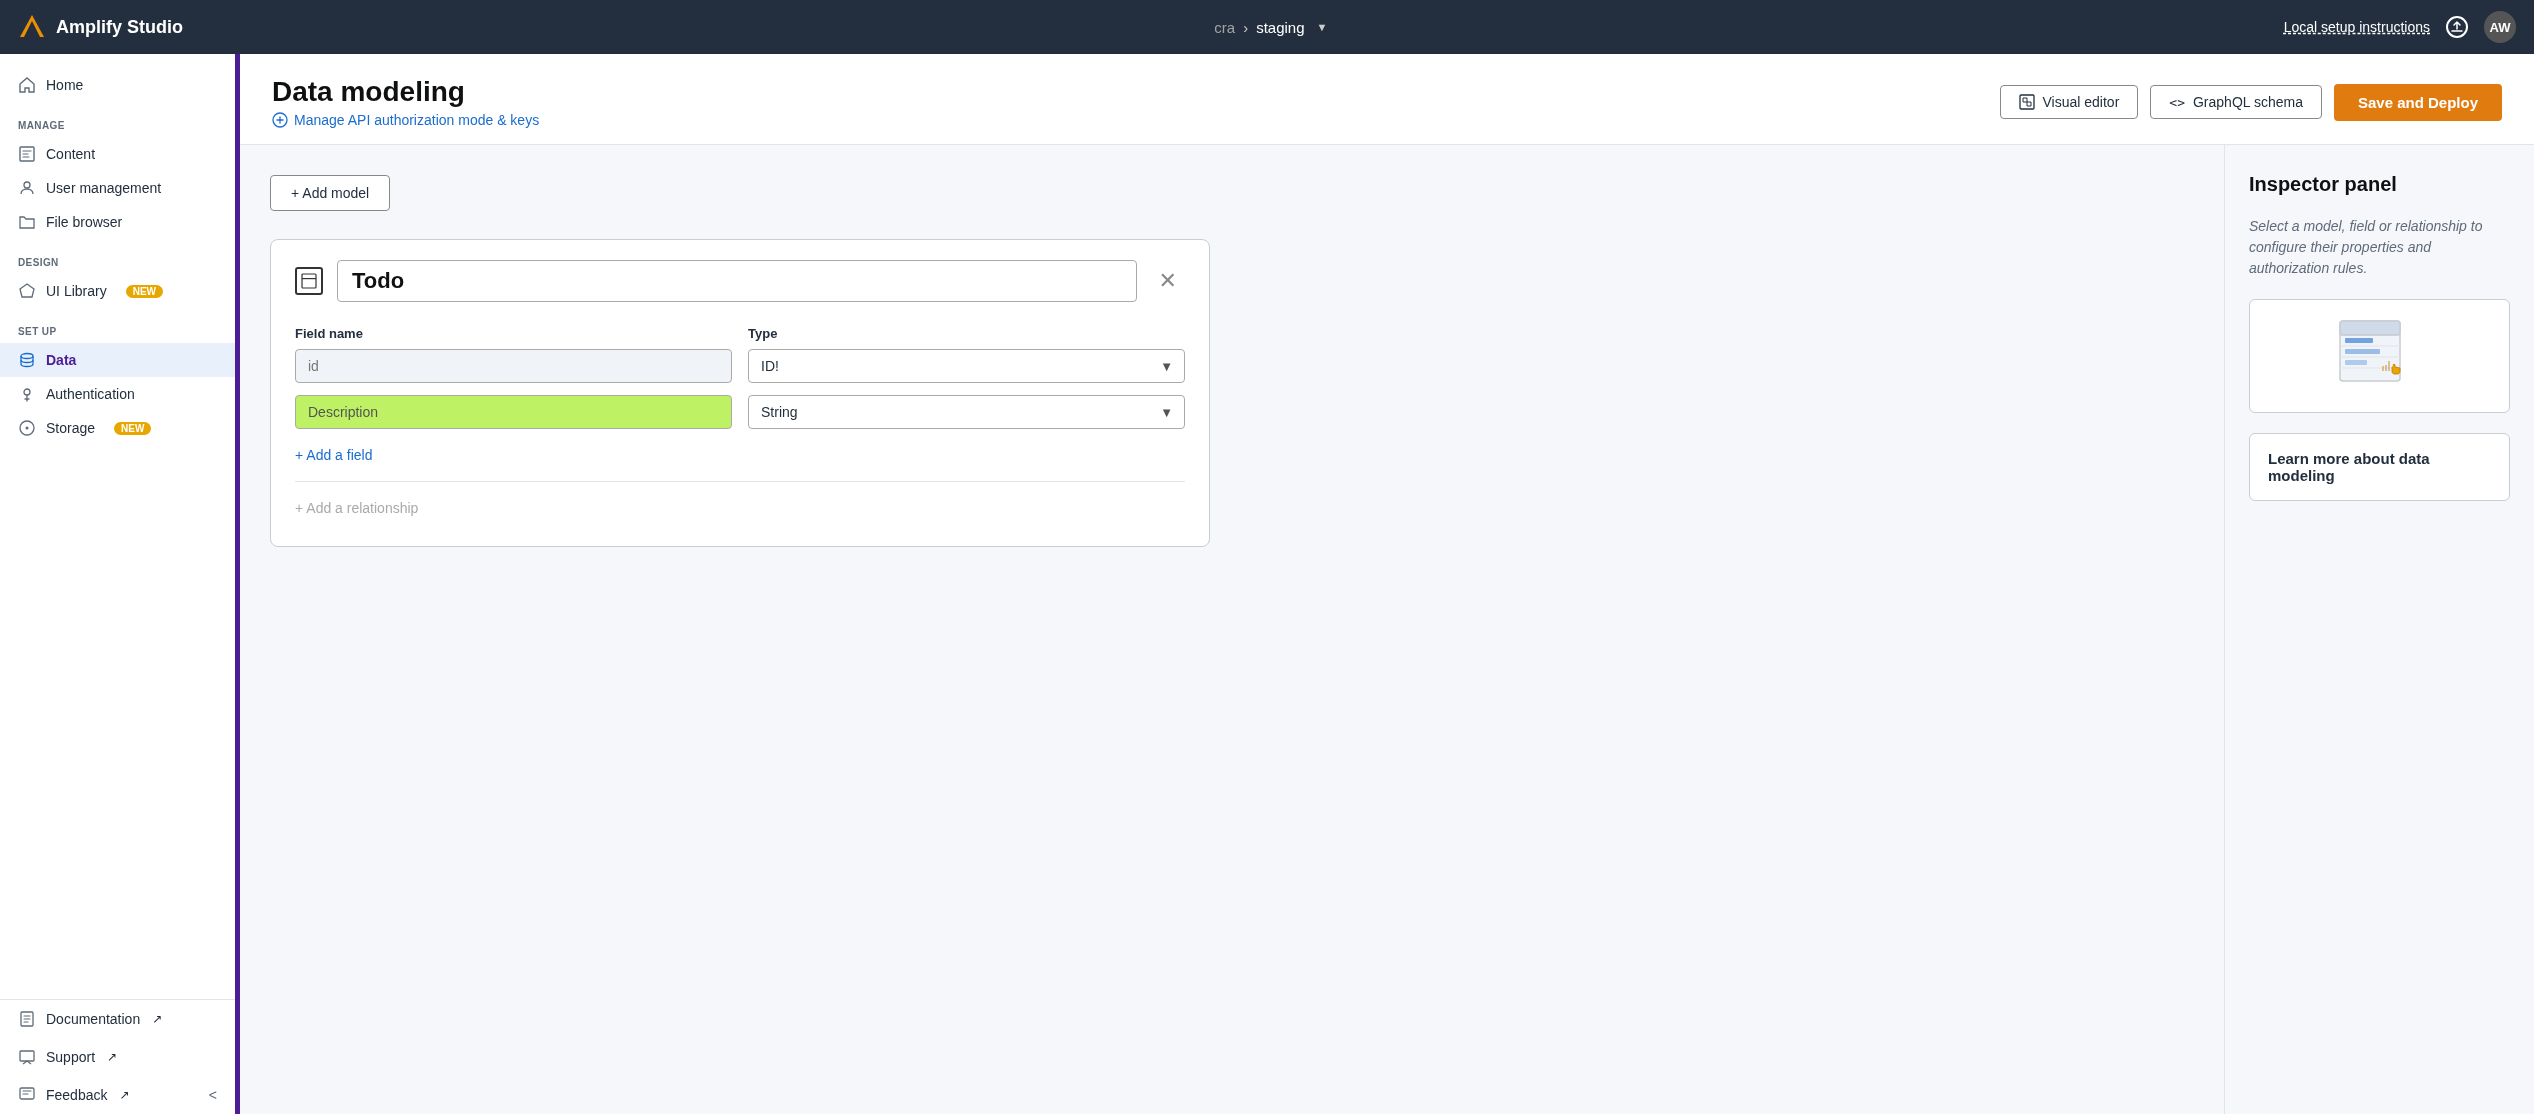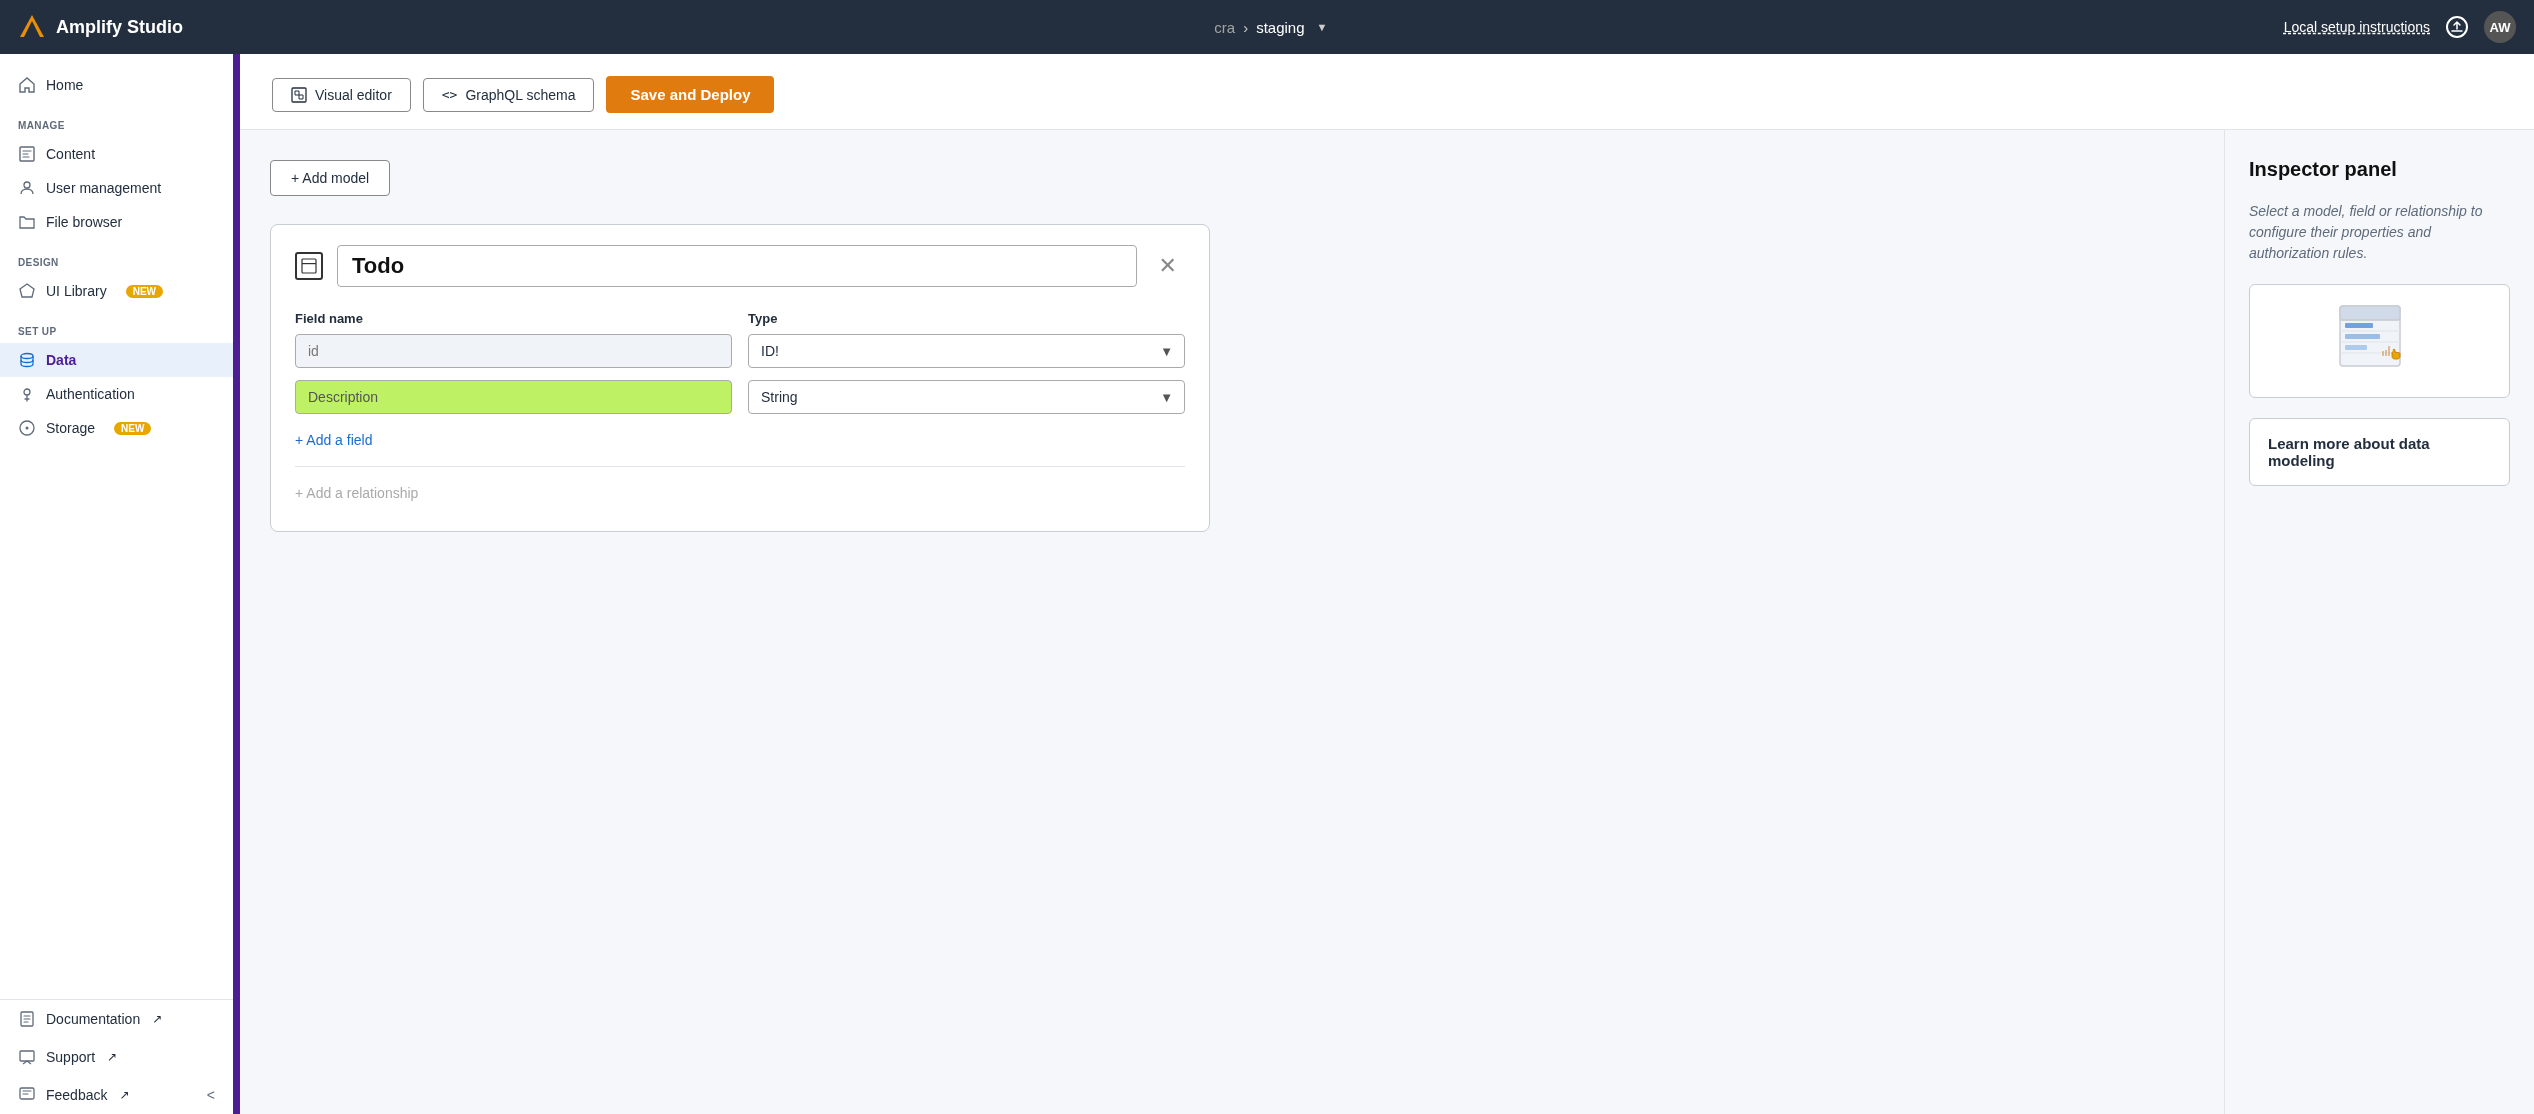--- a/index.html
+++ b/index.html
@@ -16,21 +16,21 @@
     .topbar-dropdown { color: #ccc; font-size: 11px; margin-left: 4px; cursor: pointer; }
     .topbar-right { display: flex; align-items: center; gap: 16px; }
     .local-setup { color: #fff; text-decoration: underline dashed; font-size: 14px; cursor: pointer; display: flex; align-items: center; gap: 6px; }
     .upload-icon { width: 22px; height: 22px; border: 2px solid #fff; border-radius: 50%; display: flex; align-items: center; justify-content: center; font-size: 11px; cursor: pointer; }
     .avatar { width: 32px; height: 32px; border-radius: 50%; background: #555; display: flex; align-items: center; justify-content: center; color: #fff; font-size: 13px; font-weight: 700; cursor: pointer; }
 
     
     .app-body { display: flex; flex: 1; overflow: hidden; }
 
     
-    .sidebar { width: 240px; background: #fff; border-right: 7px solid #4c1d95; display: flex; flex-direction: column; overflow-y: auto; flex-shrink: 0; }
+    .sidebar { width: 240px; background: #fff; border-right: 5px solid #4c1d95; display: flex; flex-direction: column; overflow-y: auto; flex-shrink: 0; }
     .sidebar-section { padding: 14px 0 4px 0; }
     .sidebar-section-label { font-size: 10px; font-weight: 700; color: #5f6b7a; padding: 0 18px 6px; text-transform: uppercase; letter-spacing: 0.04em; }
     .sidebar-item { display: flex; align-items: center; gap: 10px; padding: 8px 18px; cursor: pointer; color: #232f3e; font-size: 14px; font-weight: 400; }
     .sidebar-item.active { color: #4c1d95; font-weight: 700; background: #e8f0fb; }
     .sidebar-item-icon { width: 18px; height: 18px; display: flex; align-items: center; justify-content: center; flex-shrink: 0; }
     .badge-new { background: #e8a600; color: #fff; font-size: 10px; font-weight: 700; border-radius: 10px; padding: 1px 7px; margin-left: 9px; }
     .sidebar-footer { margin-top: auto; border-top: 1px solid #e1e4e8; }
     .sidebar-footer-item { display: flex; align-items: center; gap: 10px; padding: 10px 18px; cursor: pointer; color: #232f3e; font-size: 14px; }
     .collapse-btn { margin-left: auto; cursor: pointer; color: #5f6b7a; }
     .ext-icon { font-size: 12px; margin-left: 2px; }
@@ -233,20 +233,30 @@
         <span>Feedback</span>
         <span class="ext-icon">↗</span>
         <span class="collapse-btn" style="margin-left:auto;">&lt;</span>
       </div>
     </div>
   </div>
 
   <div class="main">
 
     <div class="page-header">
+      <div class="page-header-left">
+        <h1 class="page-title">Data modeling</h1>
+        <div class="page-subtitle">
+          <svg width="16" height="16" viewBox="0 0 16 16" fill="none">
+              <circle cx="8" cy="8" r="7" stroke="#1a6dcf" stroke-width="1.3" fill="none"></circle>
+              <path d="M5 8h6M8 5v6" stroke="#1a6dcf" stroke-width="1.3" stroke-linecap="round"></path>
+            </svg>
+          <span>Manage API authorization mode &amp; keys</span>
+        </div>
+      </div>
       <div class="page-header-right">
         <button class="btn-visual-editor">
           <svg width="16" height="16" viewBox="0 0 16 16" fill="none">
               <rect x="1" y="1" width="14" height="14" rx="1" stroke="#232f3e" stroke-width="1.3" fill="none"></rect>
               <path d="M4 4h4v4H4zM8 8h4v4H8z" stroke="#232f3e" stroke-width="1" fill="none"></path>
             </svg>
           <span>Visual editor</span>
         </button>
         <button class="btn-graphql">
           <span style="font-size:13px;font-family:monospace;">&lt;&gt;</span>

